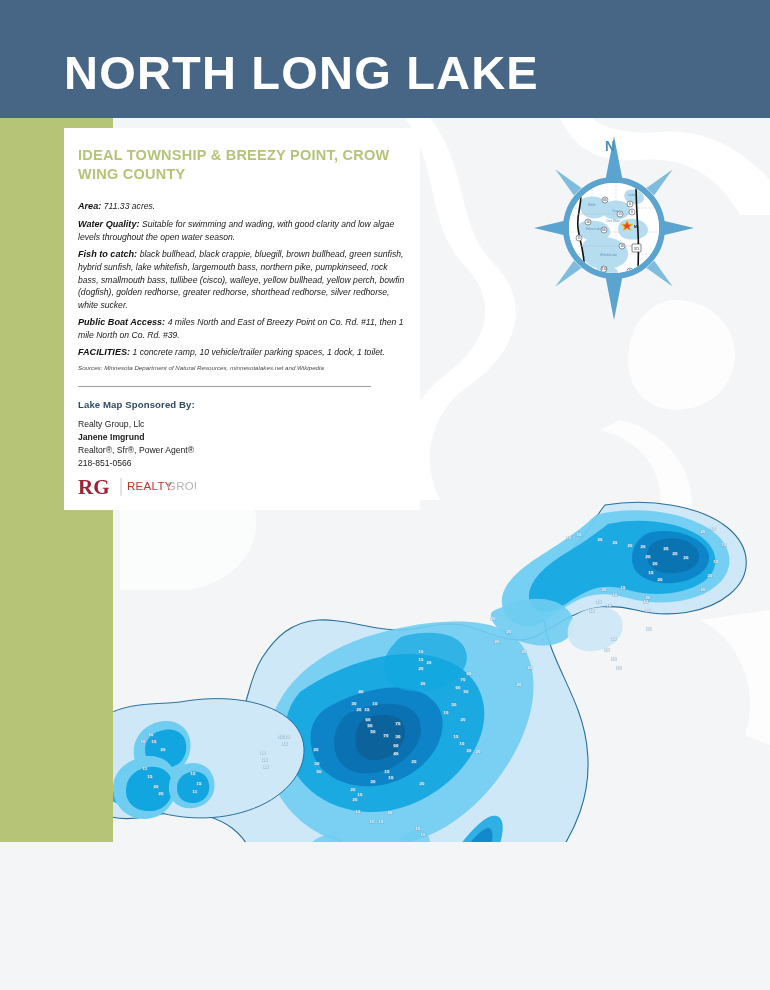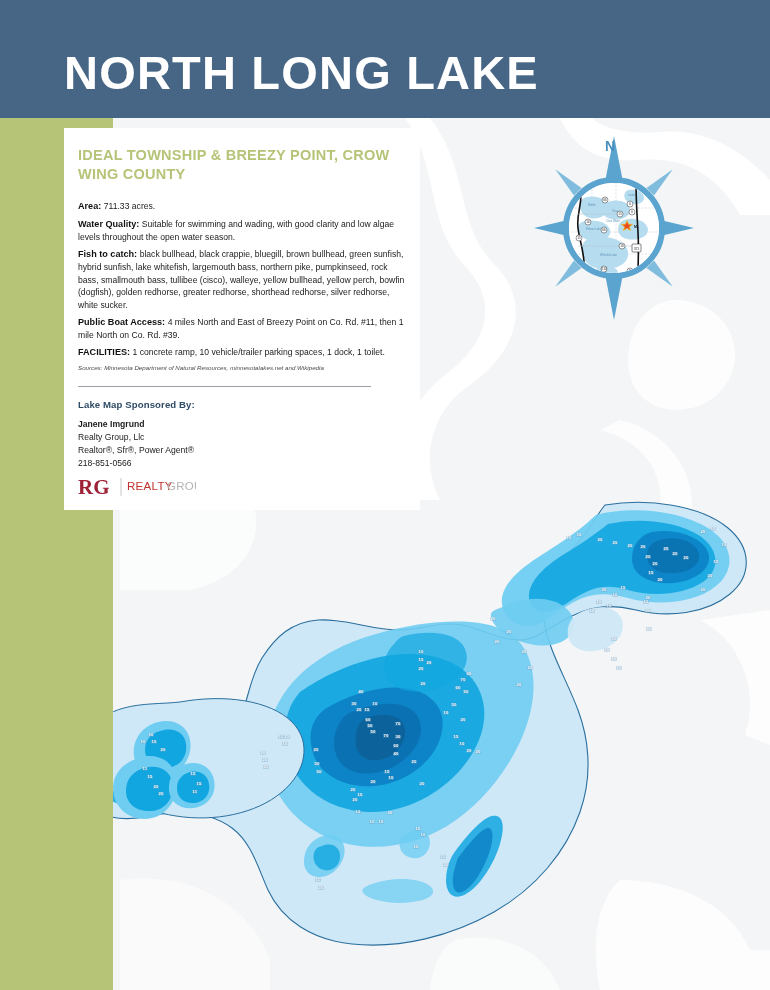--- a/index.html
+++ b/index.html
@@ -2,21 +2,21 @@
 <html><head>
 <meta charset="utf-8">
 <style>
   html,body{margin:0;padding:0;}
   body{
     width:770px;height:990px;
     background:#f4f5f6;
     font-family:"Liberation Sans", sans-serif;
     overflow:hidden;position:relative;
   }
-  #page{position:absolute;inset:0;width:770px;height:990px;overflow:hidden;background:#f4f5f6;}
+  #page{position:absolute;inset:0;width:770px;height:842px;overflow:hidden;background:#f4f5f6;}
 
   
   #map-layer{position:absolute;left:0;top:0;width:770px;height:990px;}
   #map-layer svg{display:block;}
 
   
   .green-strip{
     position:absolute;left:0;top:118px;width:113px;height:872px;
     background:#b5c477;z-index:5;
   }
@@ -40,20 +40,21 @@
     background:#ffffff;z-index:15;
   }
   .info-inner{position:absolute;left:14px;top:18px;width:330px;}
   .card-heading{
     color:#b5c477;font-size:14.5px;font-weight:bold;
     line-height:1.32;letter-spacing:.25px;margin:0 0 16px 0;
   }
   .fact{
     font-size:8.6px;color:#1b1b1b;line-height:1.45;margin-bottom:4.5px;
     text-align:left;
+    font-style:italic;
   }
   .fact b{font-size:9.1px;font-weight:bold;color:#111;}
   .sources{
     font-size:6.2px;font-style:italic;color:#4a4a4a;margin-top:5px;line-height:1.3;
   }
   .divider{
     width:293px;height:1px;background:#9aa0a6;margin:14px 0 12px 0;
   }
   .sponsor-label{
     color:#2f4b66;font-size:9.6px;font-weight:bold;margin-bottom:8px;letter-spacing:.1px;
@@ -439,22 +440,22 @@
           <div class="fact"><b>Fish to catch: </b><span>black bullhead, black crappie, bluegill, brown bullhead, green sunfish, hybrid sunfish, lake whitefish, largemouth bass, northern pike, pumpkinseed, rock bass, smallmouth bass, tullibee (cisco), walleye, yellow bullhead, yellow perch, bowfin (dogfish), golden redhorse, greater redhorse, shorthead redhorse, silver redhorse, white sucker.</span></div>
           <div class="fact"><b>Public Boat Access: </b><span>4 miles North and East of Breezy Point on Co. Rd. #11, then 1 mile North on Co. Rd. #39.</span></div>
           <div class="fact"><b>FACILITIES: </b><span>1 concrete ramp, 10 vehicle/trailer parking spaces, 1 dock, 1 toilet.</span></div>
         </div>
 
       <div class="sources">Sources: Minnesota Department of Natural Resources, minnesotalakes.net and Wikipedia</div>
 
       <div class="divider"></div>
 
       <div class="sponsor-label">Lake Map Sponsored By:</div>
+      <div class="sponsor-line">Realty Group, Llc</div>
       <div class="sponsor-line name">Janene Imgrund</div>
-      <div class="sponsor-line">Realty Group, Llc</div>
       <div class="sponsor-line">Realtor®, Sfr®, Power Agent®</div>
       <div class="sponsor-line">218-851-0566</div>
 
       <div class="logo">
         <svg width="118" height="24" viewBox="0 0 118 24" xmlns="http://www.w3.org/2000/svg">
           <text id="logo-mark" x="0" y="19" font-family="'Liberation Serif',serif" font-size="21" font-weight="bold" fill="#9e2135">RG</text>
           <line x1="43" y1="3" x2="43" y2="21" stroke="#c9c9c9" stroke-width="1"></line>
           <text id="logo-w1" x="49" y="15" font-family="'Liberation Sans',sans-serif" font-size="11.5" fill="#c0332f" letter-spacing="0.3">REALTY</text>
           <text id="logo-w2" x="89" y="15" font-family="'Liberation Sans',sans-serif" font-size="11.5" fill="#b3b3b3" letter-spacing="0.3">GROUP</text>
           <text id="logo-tag" x="49" y="21" font-family="'Liberation Sans',sans-serif" font-size="2.6" fill="#9a9a9a"></text>

